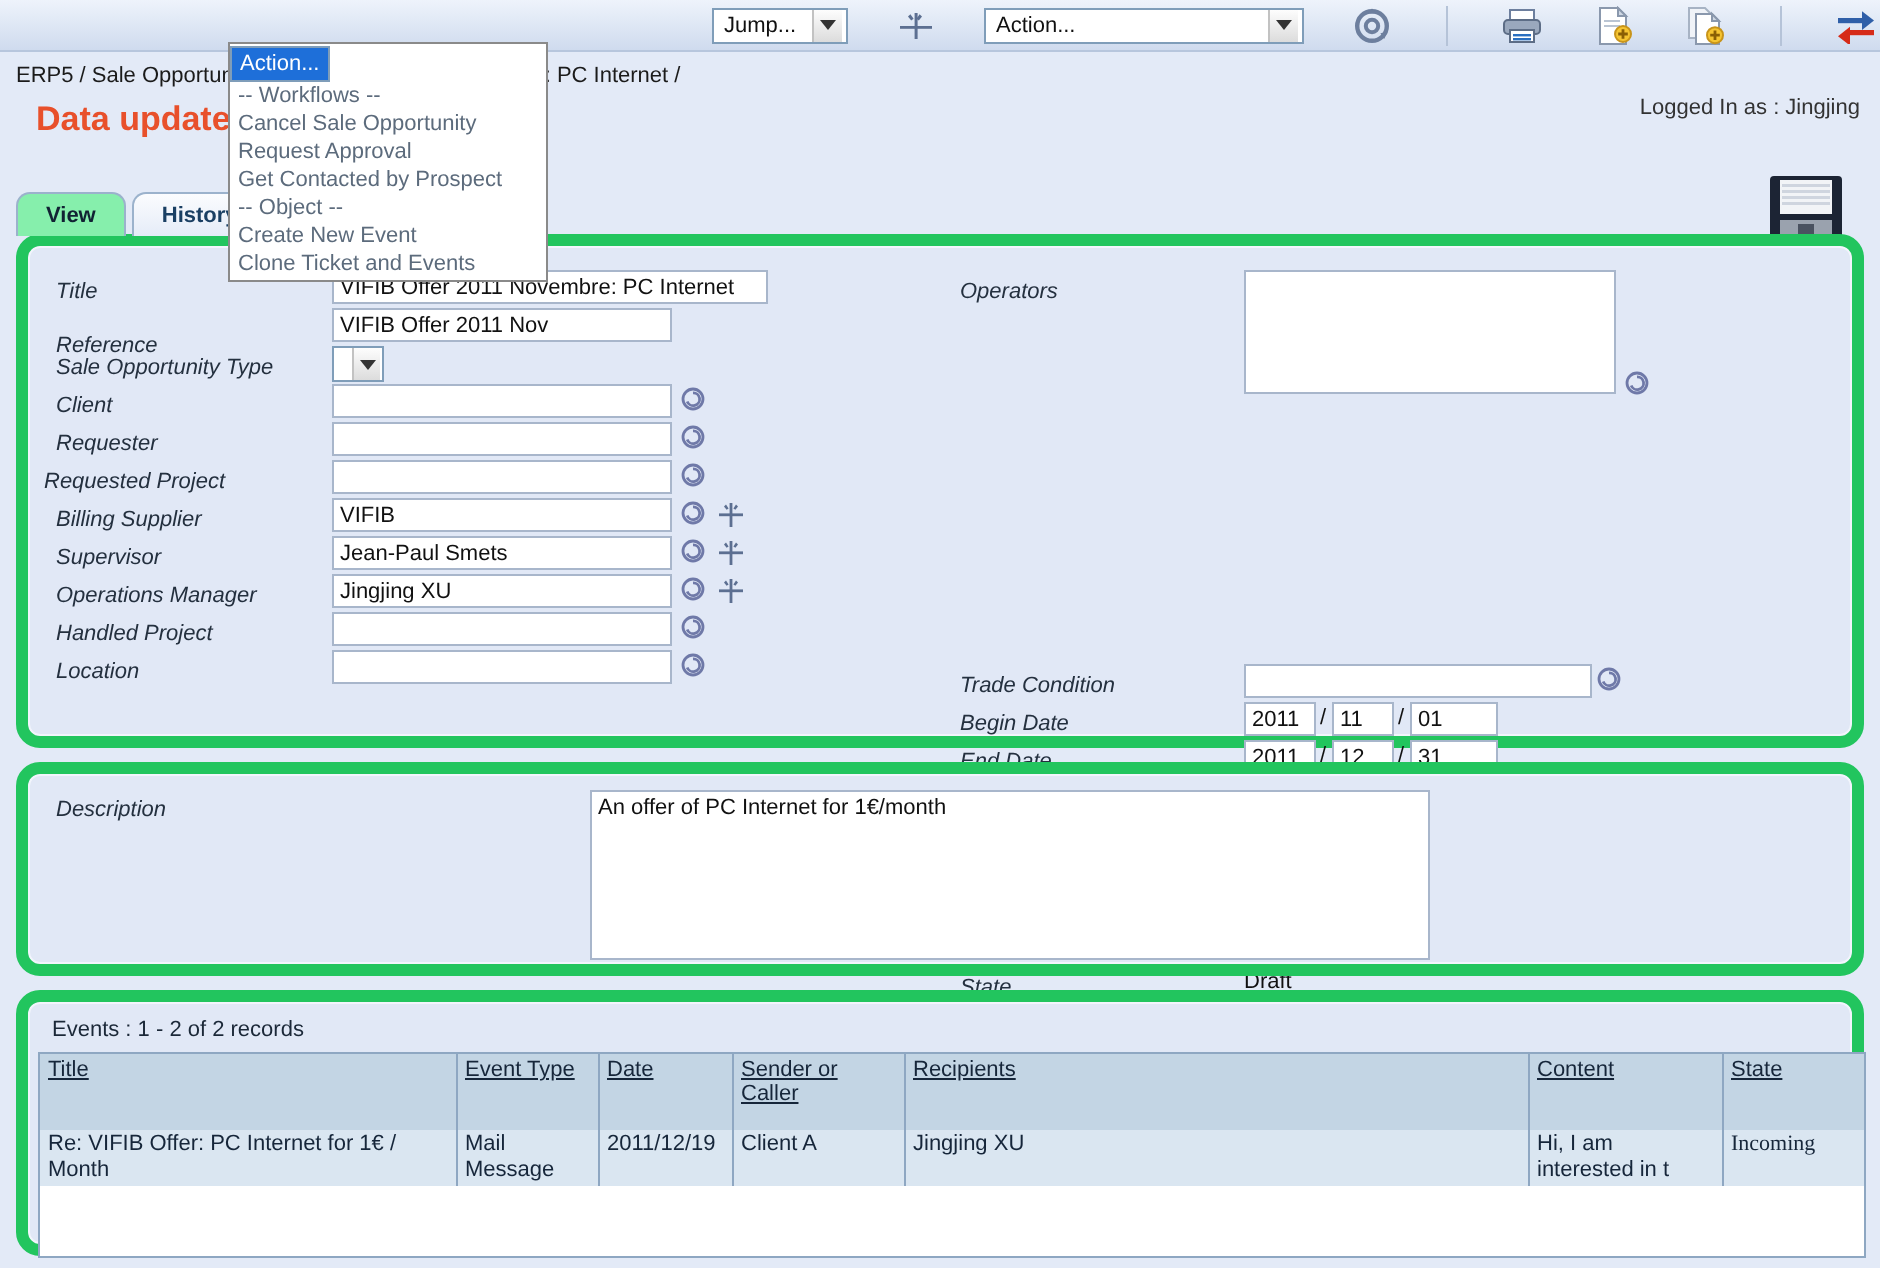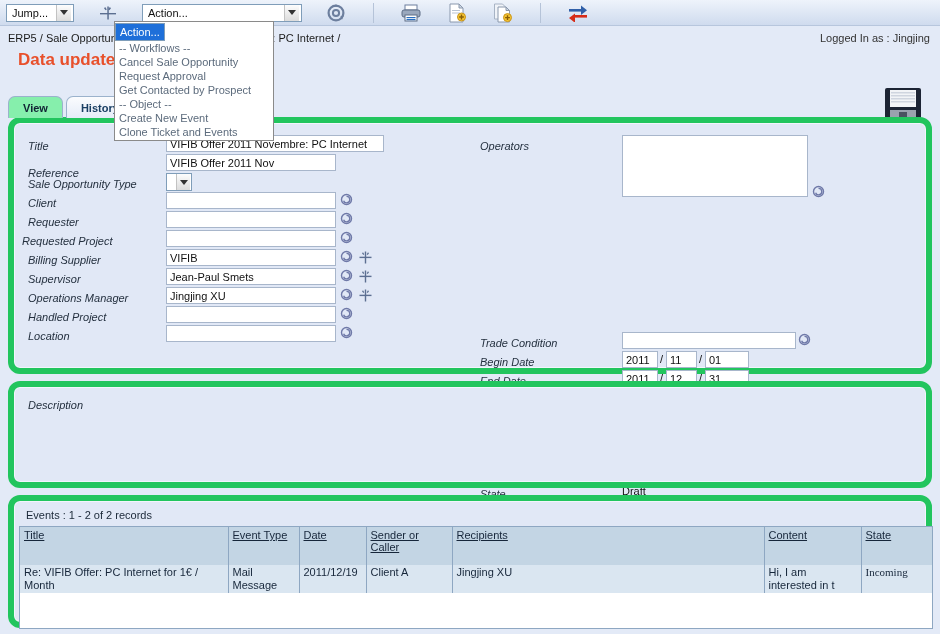--- a/index.html
+++ b/index.html
@@ -12,21 +12,21 @@
     font-size: 11px;
     color: #1b1b1b;
   }
   #page { position: relative; width: 940px; height: 634px; background: #e3eaf7; }
 
   
   .toolbar {
     position: absolute; top: 0; left: 0; width: 940px; height: 26px;
     background: linear-gradient(to bottom, #eef3fb 0%, #dde6f4 55%, #cfdbee 100%);
     border-bottom: 1px solid #b7c6dd;
-    display: flex; align-items: center; padding-left: 6px; gap: 22px;
+    display: flex; align-items: center; padding-left: 6px; gap: 22px; justify-content: flex-end;
   }
   .sel {
     height: 18px; border: 1px solid #7f9db9; background: #fff;
     display: inline-flex; align-items: center; font-size: 11px;
     padding: 0 2px 0 5px; color: #111; position: relative;
   }
   .sel .lbl { white-space: nowrap; }
   .sel .arrowbox {
     width: 15px; height: 16px; margin-left: auto;
     background: linear-gradient(to bottom,#fdfdfd,#dcdcdc);
@@ -40,21 +40,21 @@
 
   .tb-sep { width: 1px; height: 20px; background: #b5c3d8; margin: 0 3px; }
   .tb-icon { width: 24px; height: 22px; display: inline-flex; align-items: center;
              justify-content: center; cursor: pointer; }
 
   
   .headerbar { position: absolute; top: 26px; left: 0; width: 940px; height: 62px;
                background: #e3eaf7; }
   .breadcrumb { position: absolute; top: 6px; left: 8px; font-size: 11px; color: #1b1b1b;
                 white-space: nowrap; }
-  .loginas { position: absolute; top: 6px; right: 10px; font-size: 11px; color: #333; }
+  .loginas { position: absolute; top: 22px; right: 10px; font-size: 11px; color: #333; }
   .msg { position: absolute; top: 24px; left: 18px; font-size: 17px; font-weight: bold;
          color: #e8502b; }
   .saveicon { position: absolute; top: 60px; right: 14px; width: 46px; height: 44px;
               cursor: pointer; }
 
   
   .tabs { position: absolute; top: 96px; left: 8px; display: flex; align-items: flex-end;
           height: 22px; z-index: 5; }
   .tab { height: 22px; padding: 0 14px; display: flex; align-items: center;
          font-size: 11px; font-weight: bold; color: #1a3f63;
@@ -439,20 +439,21 @@
     <span class="ftext" style="position:absolute;left:608px;top:344px;">10.00</span>
 
     <div class="frow" style="left:466px; top:362px;">
       <span class="flabel">State</span>
     </div>
     <span class="ftext" style="position:absolute;left:608px;top:362px;">Draft</span>
   </div>
 
   <div class="panel" id="desc-panel">
     <span class="flabel" style="position:absolute;left:14px;top:12px;">Description</span>
+    <textarea class="textarea" style="position: absolute; left: 281px; top: 8px; width: 420px; height: 85px;">An offer of PC Internet for 1€/month</textarea>
   </div>
 
   <div class="panel" id="events-panel">
     <div class="ev-title">Events :  1 - 2 of 2 records</div>
     <div class="ev-tablewrap">
       <table class="ev">
         <colgroup>
           <col style="width:208px">
             <col style="width:71px">
             <col style="width:67px">

